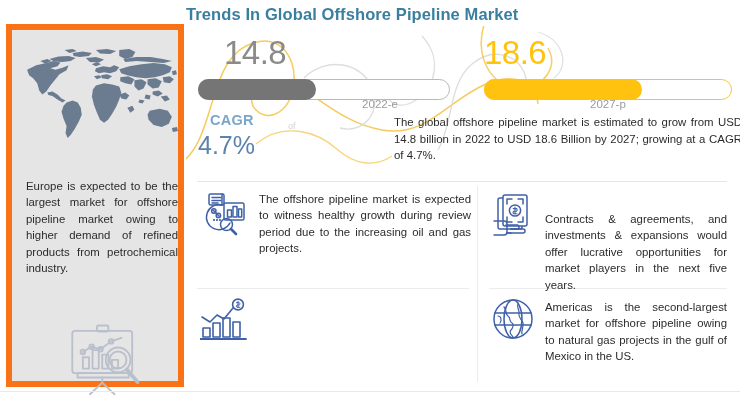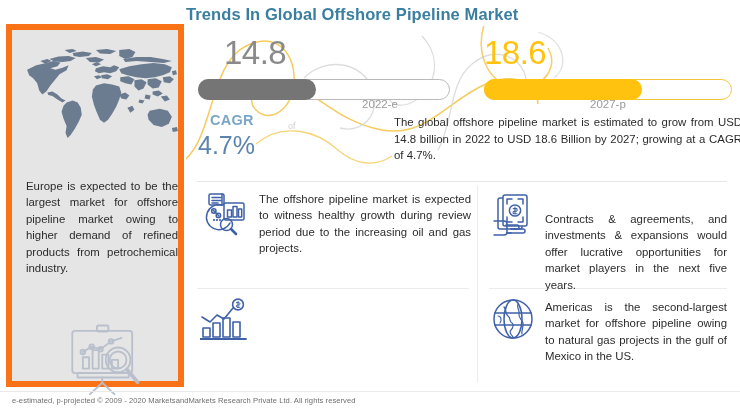--- a/index.html
+++ b/index.html
@@ -414,15 +414,14 @@
         <path d="M2.6 15 H39.4 M2.6 27 H39.4"></path>
         <path d="M12 9 C 15 12, 13 16, 16 18 C 19 20, 17 24, 20 25 C 22 26, 21 30, 19 32 C 17 34, 19 37, 21 39" stroke-width="1.2"></path>
         <path d="M26 6 C 24 10, 28 12, 27 16 C 26 20, 30 21, 31 25 C 32 29, 29 32, 30 36" stroke-width="1.2"></path>
         <path d="M6 18 C 9 18, 10 22, 8 25" stroke-width="1.2"></path>
       </svg>
     </div>
     <div class="ctext">Americas is the second-largest market for offshore pipeline owing to natural gas projects in the gulf of Mexico in the US.</div>
   </div>
 
   <div class="footer-rule"></div>
-  <div class="footer">e-estimated, p-projected © 2009 - 2020 MarketsandMarkets Research Private Ltd. All rights reserved</div>
 
 </div>
 
 </body></html>

